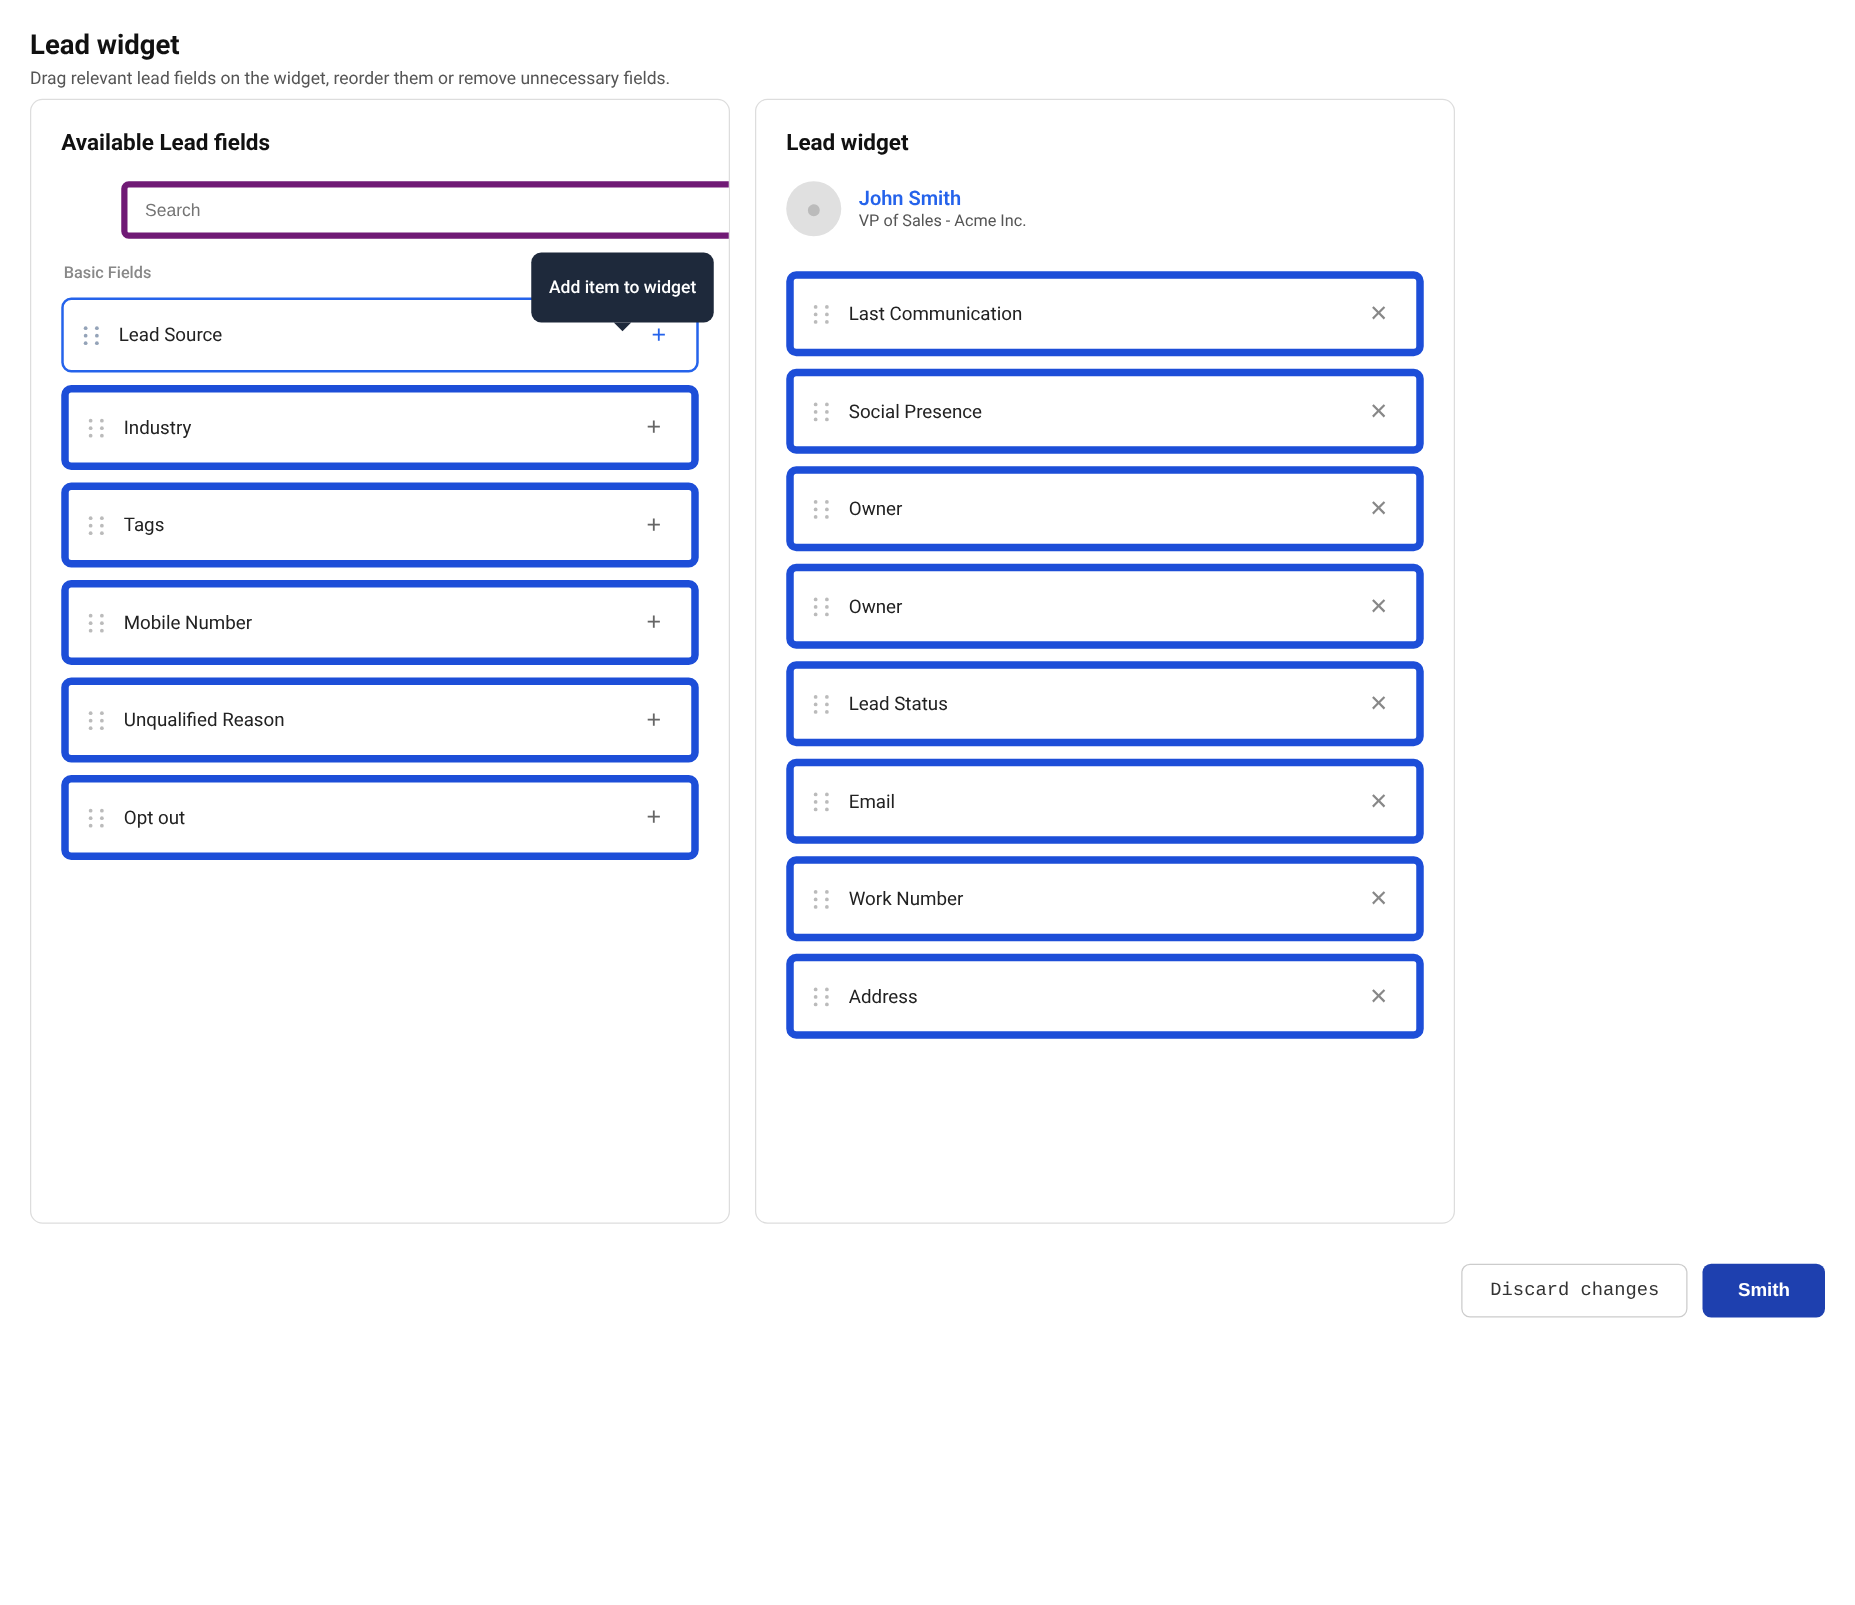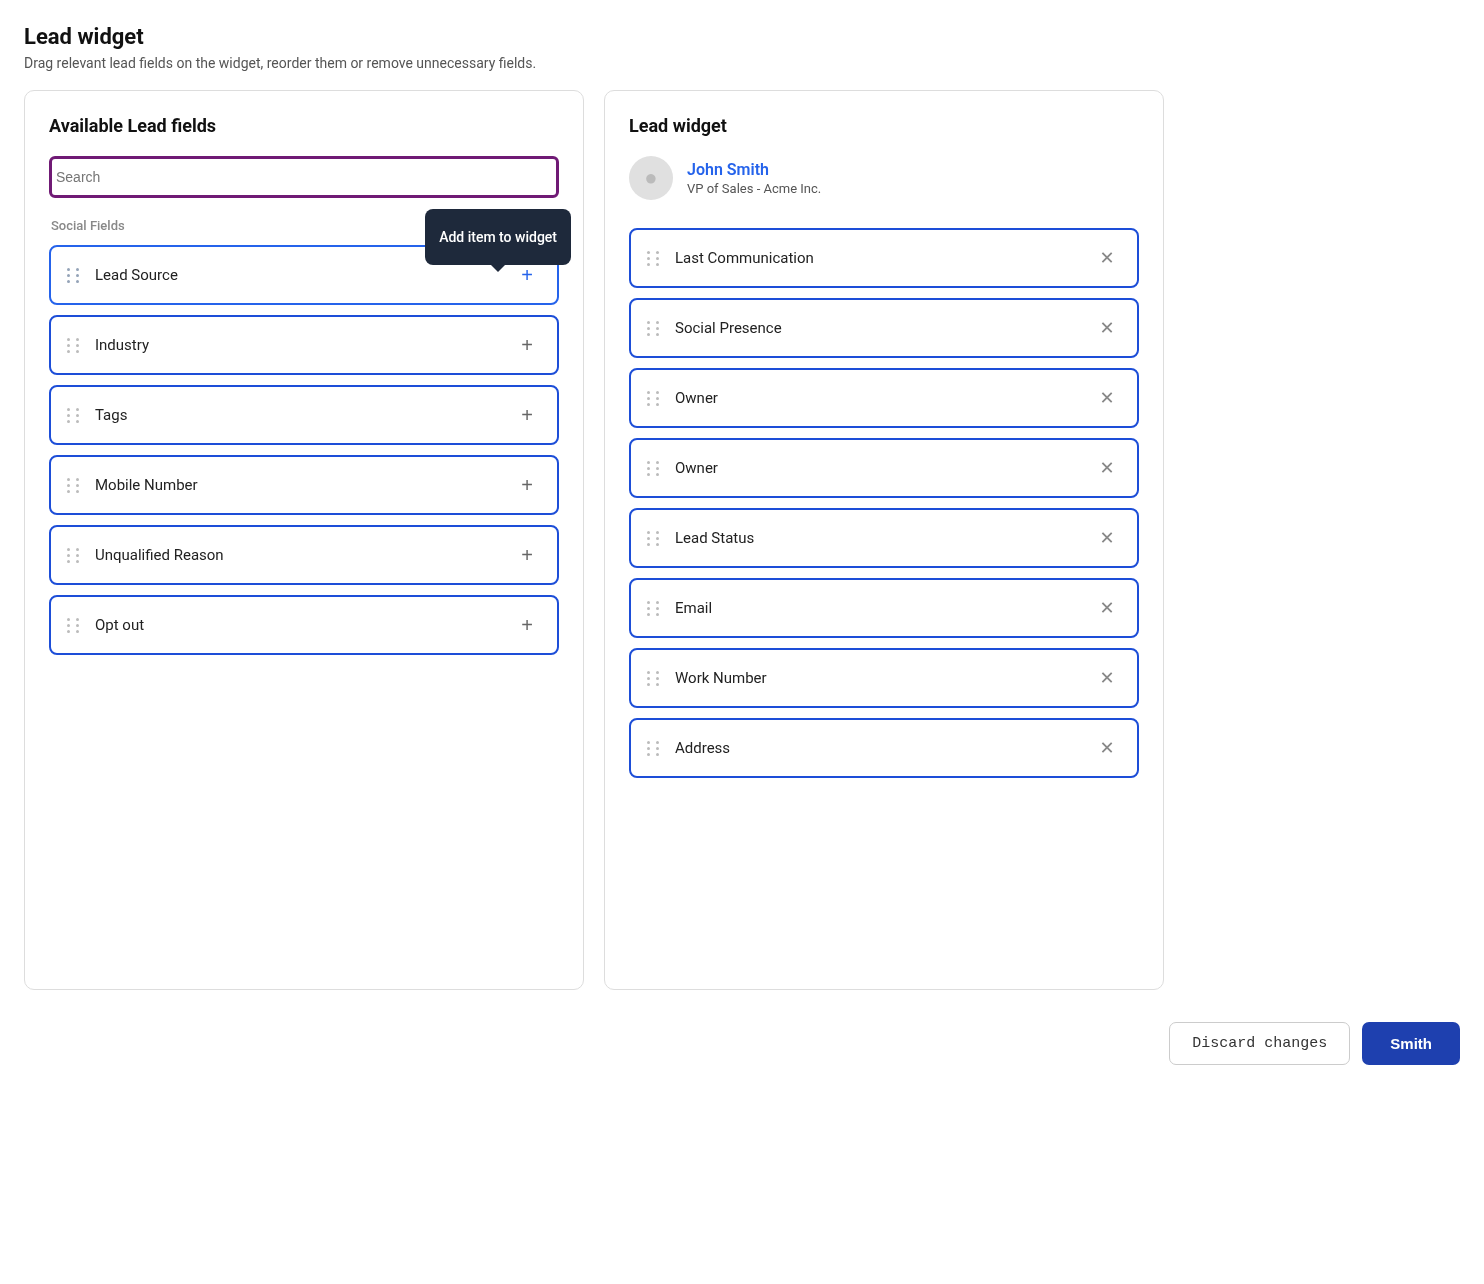--- a/index.html
+++ b/index.html
@@ -13,21 +13,21 @@
     }
     .page-title {
       font-size: 22px;
       font-weight: 700;
       color: #111;
       margin-bottom: 6px;
     }
     .page-subtitle {
       font-size: 14px;
       color: #555;
-      margin-bottom: 19px;
+      margin-bottom: 8px;
     }
     .panels-container {
       display: flex;
       gap: 20px;
       align-items: flex-start;
     }
     .panel {
       background: #fff;
       border: 1px solid #ddd;
       border-radius: 10px;
@@ -49,38 +49,39 @@
       font-size: 18px;
       font-weight: 700;
       color: #111;
       margin-bottom: 20px;
     }
     .search-input-wrapper {
       margin-bottom: 20px;
     }
     .search-input {
       width: 100%;
-      padding: 10px 4px;
-      border: 3px solid #701a75;
+      padding: 10px 14px;
+      border: 5px solid #701a75;
       border-radius: 6px;
       font-size: 14px;
       color: #aaa;
       outline: none;
+      margin-left: 48px;
     }
     .section-label {
       font-size: 13px;
       color: #888;
       font-weight: 500;
       margin-bottom: 12px;
       padding-left: 2px;
     }
     .field-item {
       display: flex;
       align-items: center;
-      border: 2px solid #1d4ed8;
+      border: 6px solid #1d4ed8;
       border-radius: 8px;
       padding: 14px 16px;
       margin-bottom: 10px;
       background: #fff;
       cursor: grab;
       position: relative;
     }
     .field-item.active {
       border: 2px solid #2563eb;
       background: #fff;
@@ -249,21 +250,21 @@
 
 <div class="panels-container">
 
   <div class="panel panel-left">
     <h2 class="panel-title">Available Lead fields</h2>
 
     <div class="search-input-wrapper">
       <input class="search-input" type="text" placeholder="Search" style="">
     </div>
 
-    <div class="section-label">Social Fields</div>
+    <div class="section-label">Basic Fields</div>
 
     <div class="field-item active">
       <span class="drag-icon">
         <div class="dots-grid">
             <div class="dot"></div>
             <div class="dot"></div>
             <div class="dot"></div>
             <div class="dot"></div>
             <div class="dot"></div>
             <div class="dot"></div>

